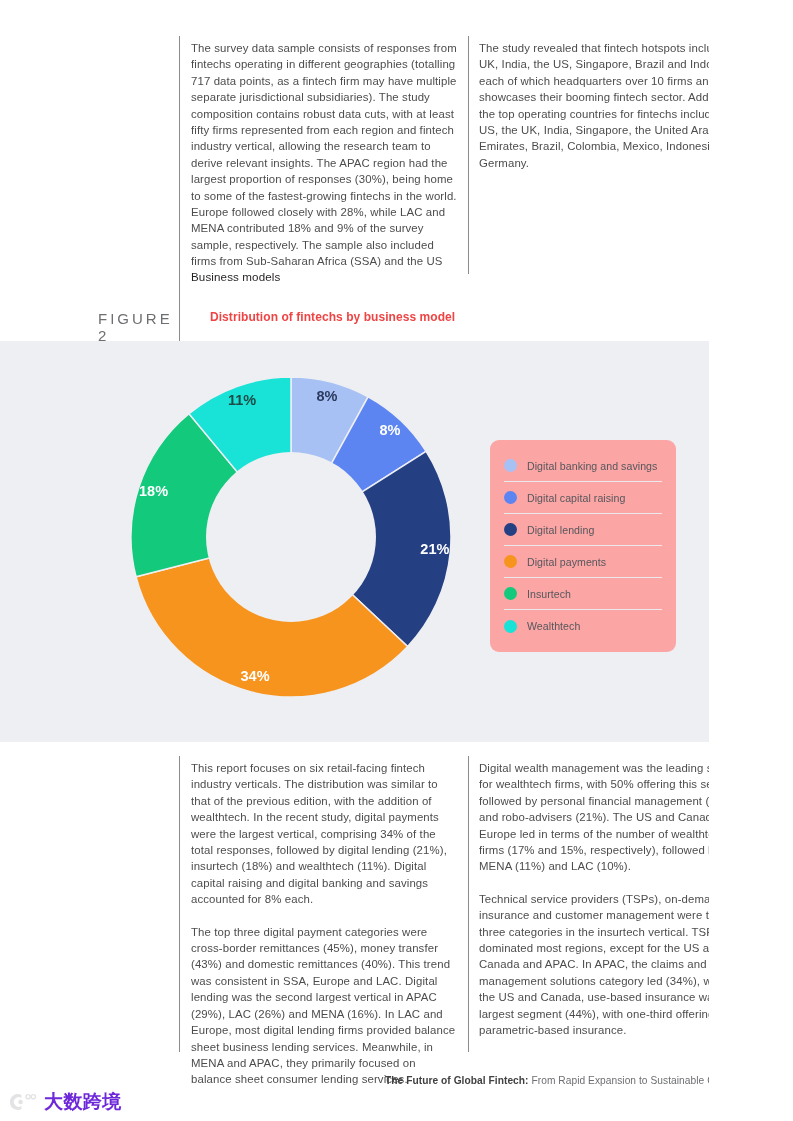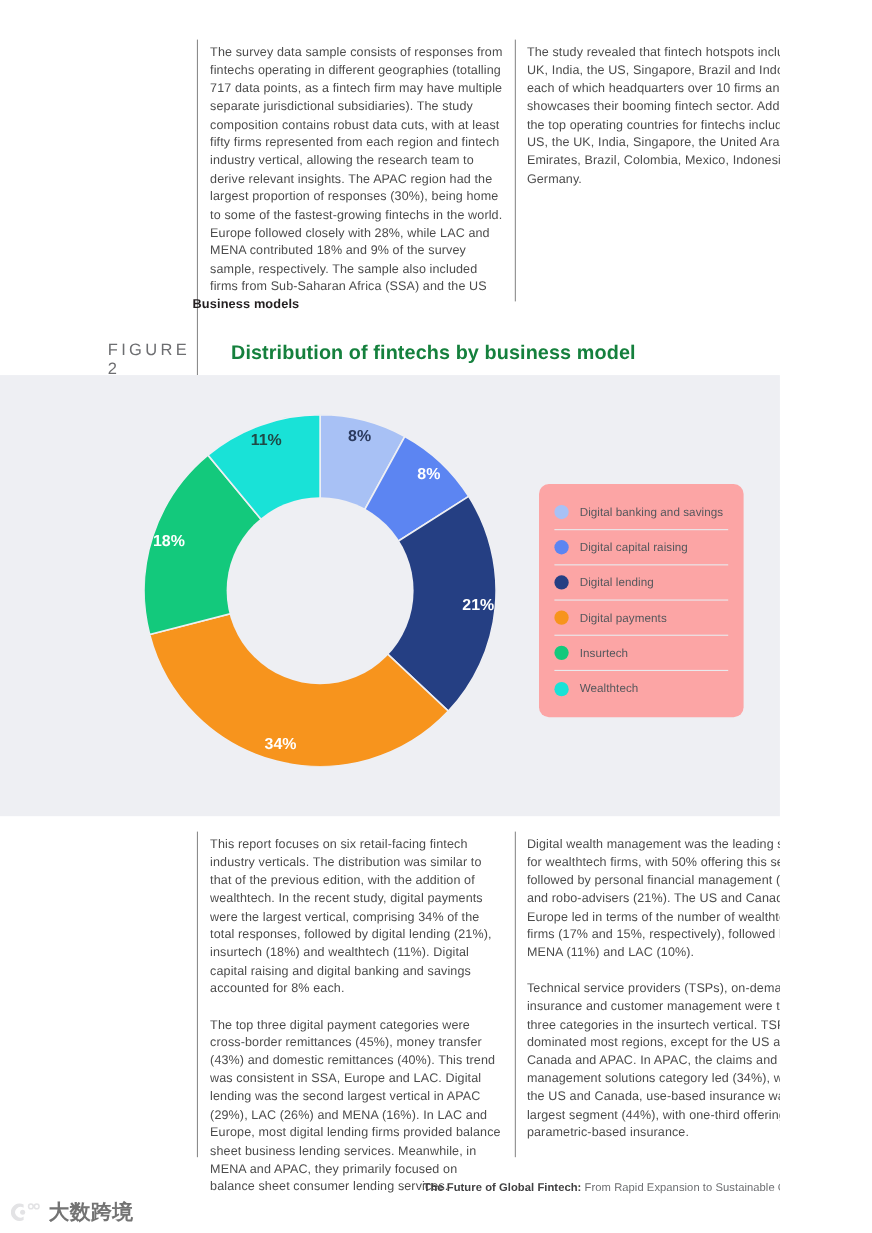--- a/index.html
+++ b/index.html
@@ -33,42 +33,42 @@
   .col p { margin: 0 0 16px 0; }
   .col p:last-child { margin-bottom: 0; }
 
   .col-top-left  { left: 191px; top: 40px; width: 268px; }
   .col-top-right { left: 479px; top: 40px; width: 272px; }
   .col-bot-left  { left: 191px; top: 760px; width: 268px; }
   .col-bot-right { left: 479px; top: 760px; width: 276px; }
 
   .section-label {
     position: absolute;
-    left: 175px; top: 270px;
+    left: 191px; top: 270px;
     font-size: 11.6px;
-    font-weight: bold;
+    font-weight: normal;
     color: #231f20;
     letter-spacing: 0.01em;
   }
 
   .figure-number {
     position: absolute;
     left: 98px; top: 310px;
     width: 72px;
     text-align: left;
     font-size: 15px;
     letter-spacing: 0.20em;
     color: #6d6e71;
   }
   .figure-title {
     position: absolute;
     left: 191px; top: 310px;
-    font-size: 18px;
+    font-size: 12px;
     font-weight: bold;
-    color: #15803d;
+    color: #ef4444;
     letter-spacing: 0.005em;
     padding-left: 19px;
   }
 
   
   .figure-band {
     position: absolute;
     left: 0; top: 341px;
     width: 793px; height: 401px;
     background: #eeeff3;
@@ -138,21 +138,21 @@
     display: flex;
     align-items: center;
     color: #e3e3e5;
     user-select: none;
   }
   .wm-mark { width: 30px; height: 22px; margin-right: 4px; }
   .wm-text {
     font-size: 19px;
     font-weight: bold;
     letter-spacing: 0.02em;
-    color: #737373;
+    color: #6d28d9;
     font-family: "DejaVu Sans", sans-serif;
   }
 </style>
 </head>
 <body>
 
 <div class="page">
 
   <div class="rule rule-left-top"></div>
   <div class="rule rule-mid-top"></div>

